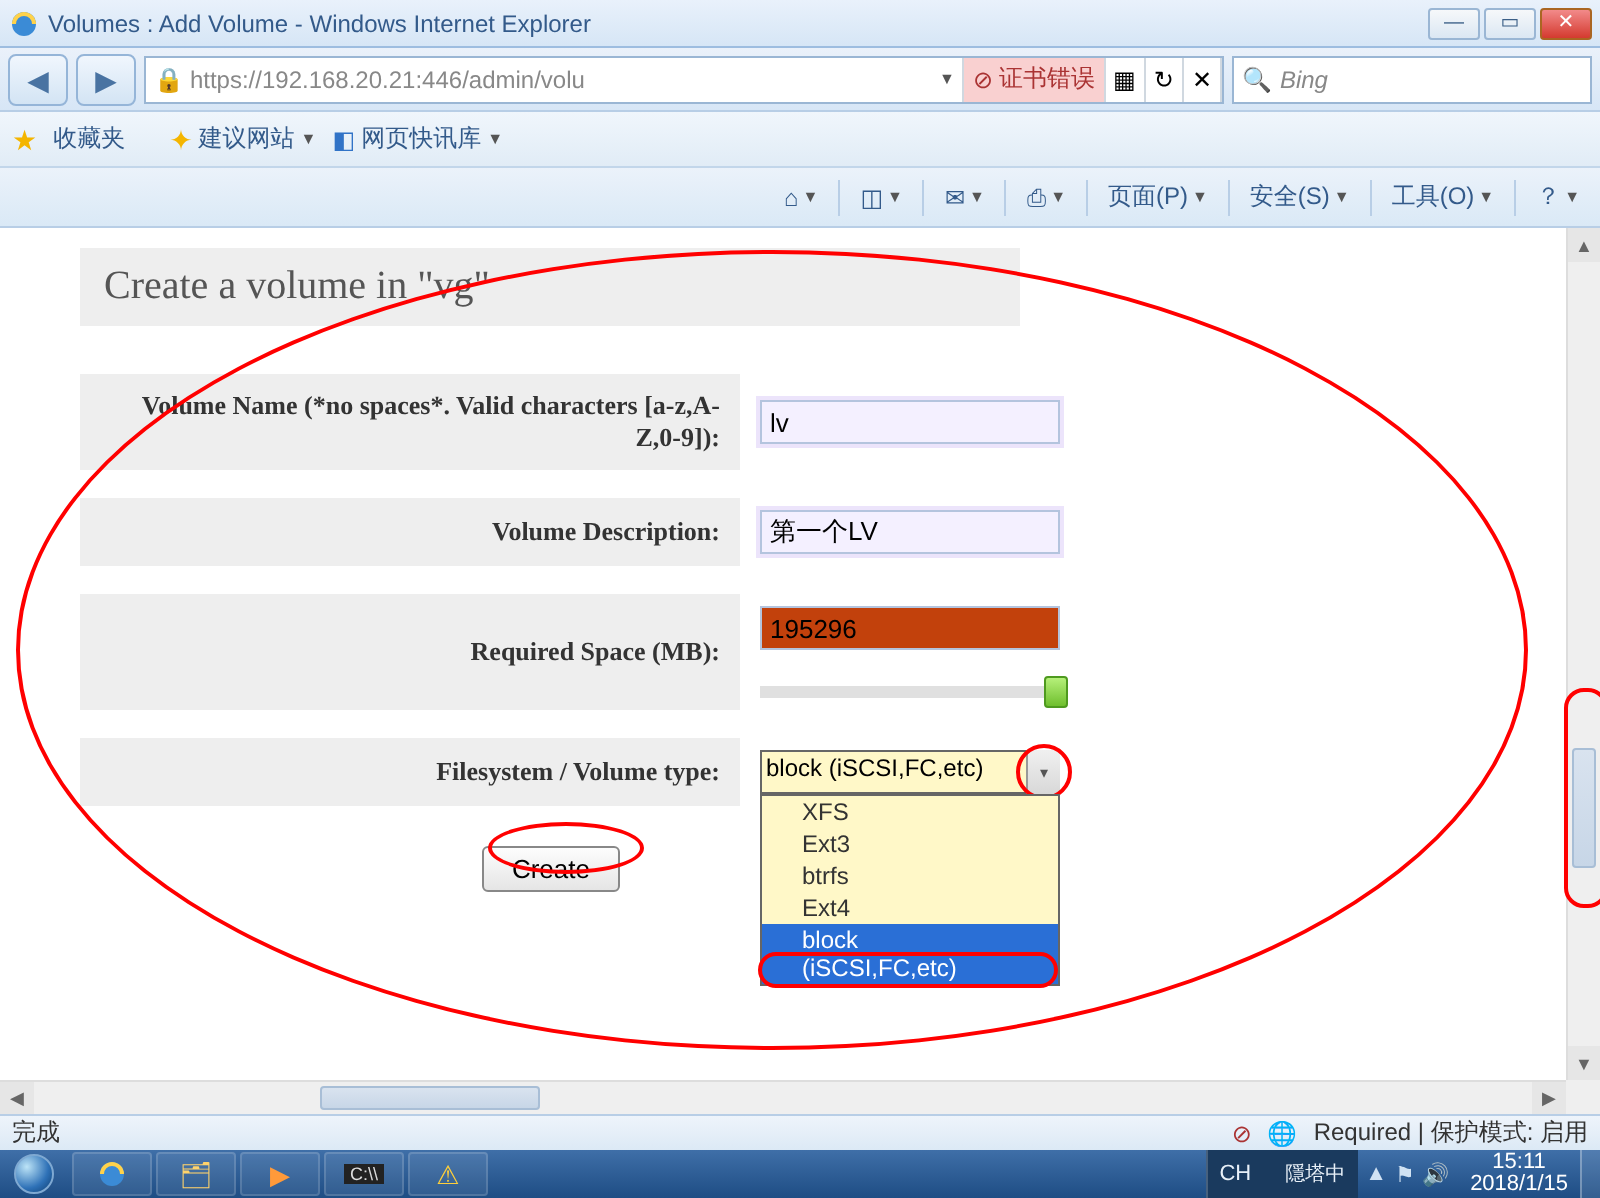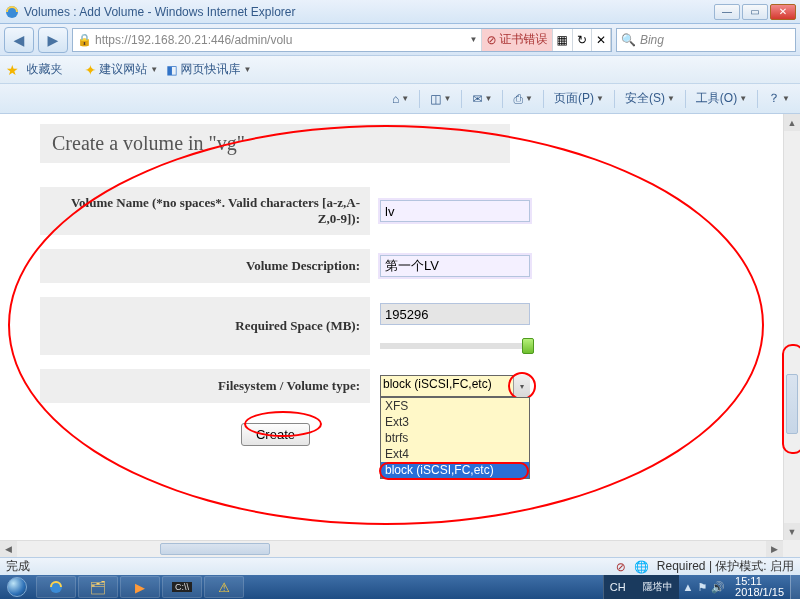--- a/index.html
+++ b/index.html
@@ -42,29 +42,29 @@
   .viewport { position: absolute; top: 114px; left: 0; right: 0; bottom: 42px; background: #fff; overflow: hidden; }
   .content-scroll { position: absolute; inset: 0 17px 17px 0; overflow: hidden; }
   .page-content { padding: 10px 30px 0 40px; }
   .free-pct { text-align: center; color: #999; font-size: 11px; margin-left: 240px; margin-bottom: 30px; }
 
   .form-title-bar { background: #eee; padding: 8px 12px; margin: 0 0 24px 0; font-size: 20px; font-family: Georgia, serif; color: #555; width: 470px; }
 
   .form-table { border-collapse: collapse; }
   .form-table td.label { background: #eee; padding: 8px 10px; text-align: right; font-weight: bold; color: #333; width: 330px; font-size: 13px; vertical-align: middle; font-family: Liberation Serif, serif; }
   .form-table td.field { padding: 6px 10px; width: 190px; vertical-align: middle; }
-  .text-input { width: 150px; height: 22px; padding: 2px 4px; border: 1px solid #b4c4de; background: #e5e5e5; font-size: 13px; }
+  .text-input { width: 150px; height: 22px; padding: 2px 4px; border: 1px solid #b4c4de; background: #c2410c; font-size: 13px; }
   .text-input.highlight { background: #f4f0ff; outline: 2px solid #ece4fb; }
   .slider-track { width: 150px; height: 6px; background: #e0e0e0; margin-top: 6px; position: relative; }
   .slider-thumb { position: absolute; right: -4px; top: -5px; width: 12px; height: 16px; background: linear-gradient(#b6f07a,#6fbf2e); border: 1px solid #4e9a1f; border-radius: 2px; }
   .fs-select { width: 150px; height: 22px; background: #fff8c8; border: 1px solid #666; font-size: 12px; padding: 1px 2px; }
   .fs-select-btn { position: absolute; right: 0; top: 0; width: 17px; height: 22px; background: linear-gradient(#f0f0f0,#d8d8d8); border-left: 1px solid #999; display: flex; align-items: center; justify-content: center; }
   .select-wrap { position: relative; width: 150px; }
   .fs-options { position: absolute; left: 0; top: 22px; width: 150px; background: #fff8c8; border: 1px solid #666; font-size: 12px; z-index: 10; }
-  .fs-opt { padding: 1px 4px; color: #333; }
+  .fs-opt { padding: 1px 20px; color: #333; }
   .fs-opt.selected { background: #2a6fd6; color: #fff; }
   .create-btn { margin-top: 8px; padding: 3px 14px; background: linear-gradient(#fdfdfd,#e5e5e5); border: 1px solid #888; border-radius: 3px; font-size: 13px; }
 
   
   .vscroll { position: absolute; right: 0; top: 0; bottom: 17px; width: 17px; background: #efefef; border-left: 1px solid #ddd; }
   .vscroll .arrow { height: 17px; background: #e6e6e6; display: flex; align-items: center; justify-content: center; font-size: 9px; color: #666; }
   .vscroll .thumb { position: absolute; left: 2px; right: 2px; top: 260px; height: 60px; background: linear-gradient(#d9e3ef,#c7d6e7); border: 1px solid #a8bed6; border-radius: 2px; }
   .hscroll { position: absolute; left: 0; right: 17px; bottom: 0; height: 17px; background: #efefef; border-top: 1px solid #ddd; }
   .hscroll .arrow { width: 17px; height: 100%; background: #e6e6e6; display: inline-flex; align-items: center; justify-content: center; font-size: 9px; color: #666; }
   .hscroll .thumb { position: absolute; top: 2px; bottom: 2px; left: 160px; width: 110px; background: linear-gradient(#d9e3ef,#c7d6e7); border: 1px solid #a8bed6; border-radius: 2px; }
@@ -76,21 +76,21 @@
   .globe { color: #2e7e39; font-size: 12px; }
 
   
   .taskbar { position: absolute; left: 0; right: 0; bottom: 0; height: 24px; background: linear-gradient(#3f6fa8,#1e4d84); display: flex; align-items: center; }
   .start-orb { width: 34px; height: 24px; display: flex; align-items: center; justify-content: center; }
   .start-orb .orb { width: 20px; height: 20px; border-radius: 50%; background: radial-gradient(circle at 30% 30%, #bde4f7, #2e71b7 60%, #0d3c6e); border: 1px solid #7fa9d2; }
   .task-btn { width: 40px; height: 22px; margin-left: 2px; background: rgba(255,255,255,0.08); border: 1px solid rgba(255,255,255,0.15); border-radius: 2px; display: flex; align-items: center; justify-content: center; font-size: 13px; }
   .tray { margin-left: auto; display: flex; align-items: center; height: 100%; }
   .ime { background: #1a3a5e; color: #e8f0f8; font-size: 11px; padding: 0 6px; height: 100%; display: flex; align-items: center; gap: 17px; border-left: 1px solid rgba(255,255,255,0.2); }
   .tray-icons { display: flex; gap: 4px; padding: 0 4px; color: #d0e2f3; font-size: 11px; align-items: center; }
-  .clock { color: #fff; font-size: 11px; line-height: 11px; padding: 0 6px; }
+  .clock { color: #fff; font-size: 11px; text-align: center; line-height: 11px; padding: 0 6px; }
   .showdesk { width: 10px; height: 100%; border-left: 1px solid rgba(255,255,255,0.3); background: rgba(255,255,255,0.1); }
 
   
   .anno { position: absolute; border: 2px solid red; pointer-events: none; }
   .ellipse-big { left: 8px; top: 125px; width: 756px; height: 400px; border-radius: 50%; }
   .ellipse-scroll { left: 782px; top: 344px; width: 22px; height: 110px; border-radius: 10px; }
   .ellipse-dd { border-radius: 50%; }
 </style>
 </head>
 <body>

